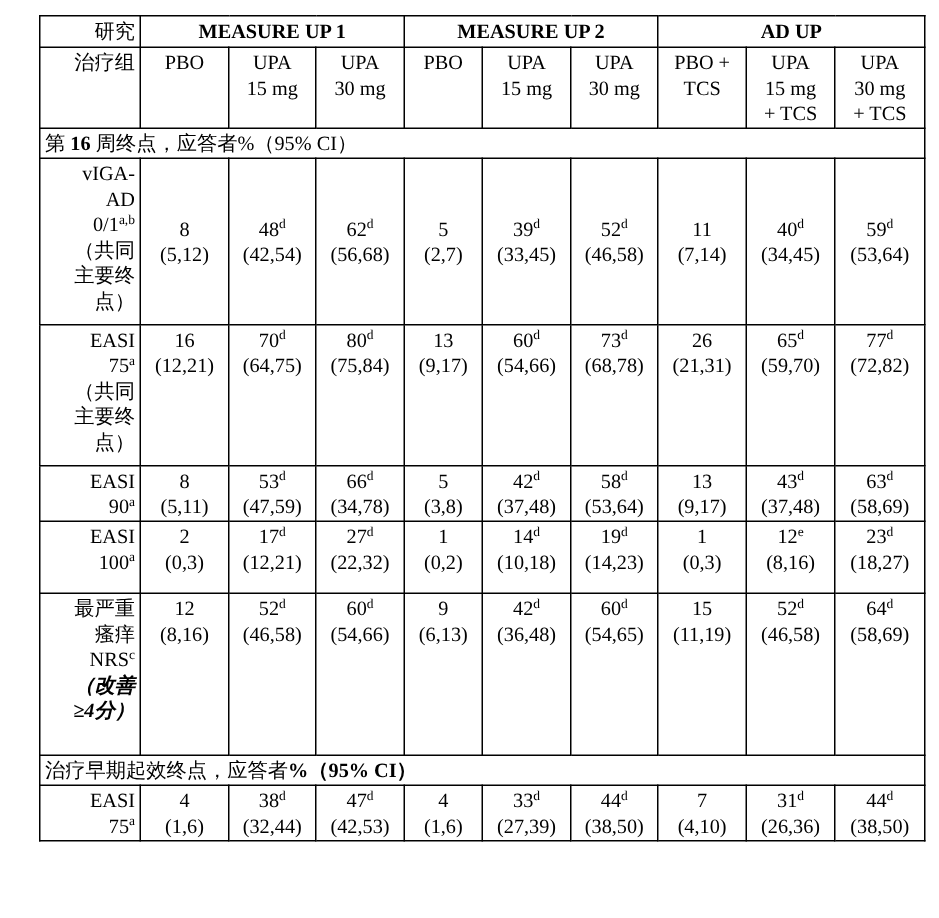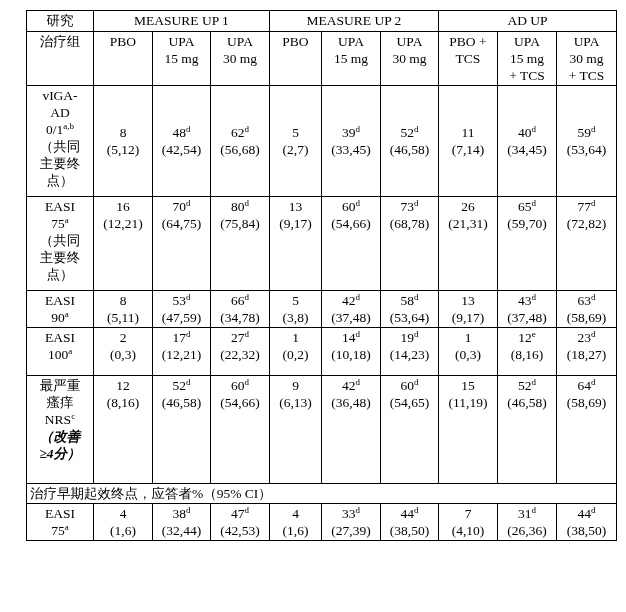--- a/index.html
+++ b/index.html
@@ -2,22 +2,22 @@
 <html><head>
 <meta charset="utf-8">
 <style>
   html, body { margin: 0; padding: 0; background: #ffffff; }
   body { width: 626px; height: 612px; position: relative; overflow: hidden;
          font-family: "Liberation Serif", "DejaVu Serif", serif; color: #000; }
   table { position: absolute; left: 26px; top: 10px; border-collapse: collapse;
           table-layout: fixed; width: 590px; font-size: 13.5px; line-height: 17px; }
   td { border: 1px solid #000; padding: 1px 3px; vertical-align: top; }
   td.c { text-align: center; }
-  td.lbl { text-align: center; }
-  .bold { font-weight: normal; }
+  td.lbl { text-align: right; }
+  .bold { font-weight: bold; }
   td.sec { text-align: left; padding-left: 3px; }
   sup { font-size: 9px; line-height: 0; vertical-align: 5px; }
   .it { font-style: italic; font-weight: bold; }
   .mid td.c { vertical-align: middle; }
 </style>
 </head>
 <body>
 
 <table>
   <colgroup>
@@ -71,20 +71,23 @@
           <div>UPA</div>
           <div>15 mg</div>
           <div>+ TCS</div>
         </td>
         <td class="c">
           <div>UPA</div>
           <div>30 mg</div>
           <div>+ TCS</div>
         </td>
       </tr>
+    <tr style="height:19px">
+      <td class="sec" colspan="10"><span>第 </span><span class="bold">16</span><span> 周终点，应答者%（95% CI）</span></td>
+    </tr>
   <tr style="height:111px">
         <td class="lbl">
           <div><span>vIGA-</span></div>
           <div><span>AD</span></div>
           <div><span>0/1</span><sup>a,b</sup></div>
           <div class="">（共同</div>
           <div class="">主要终</div>
           <div class="">点）</div>
         </td>
         <td class="c" style="vertical-align: middle;">

